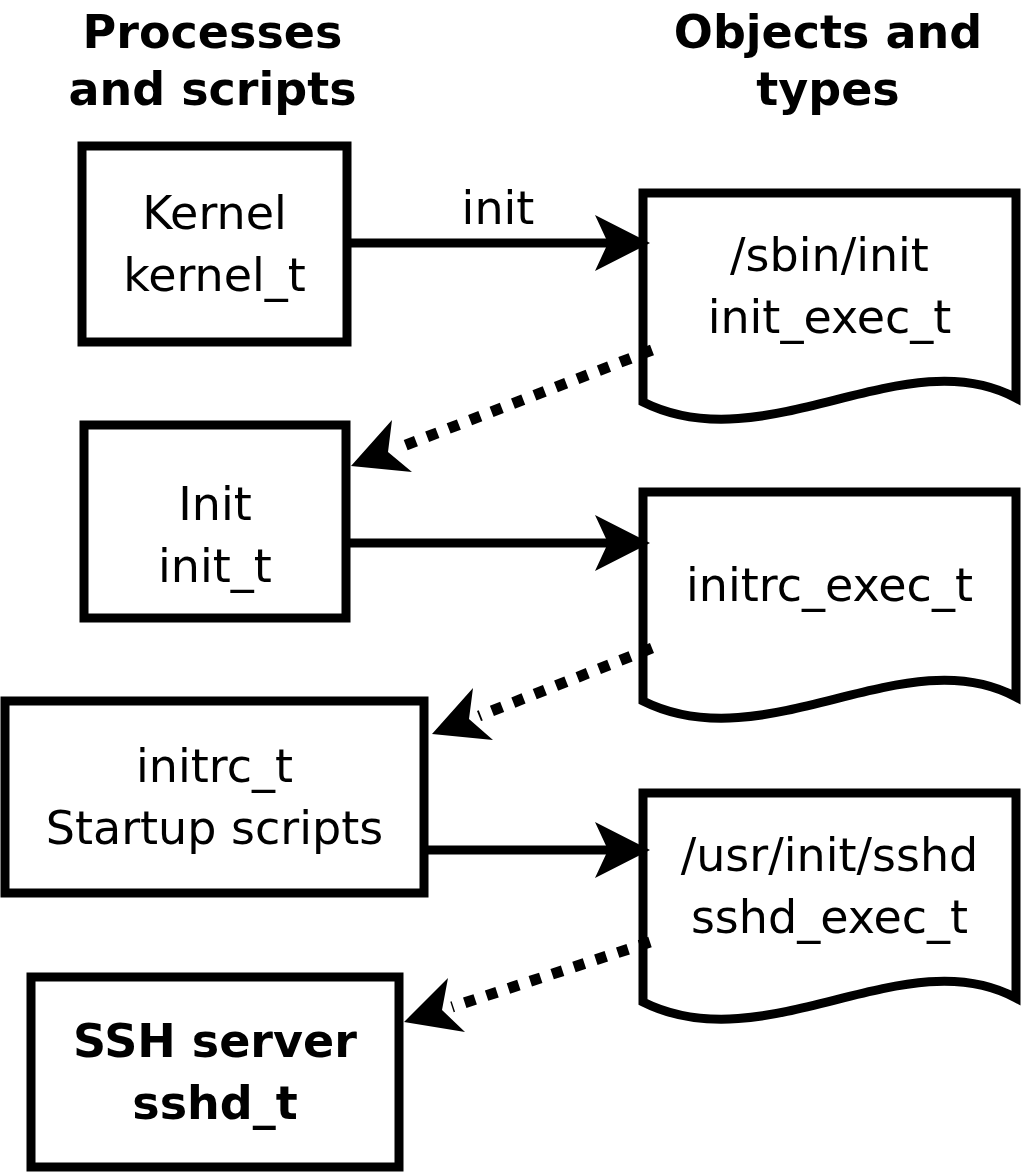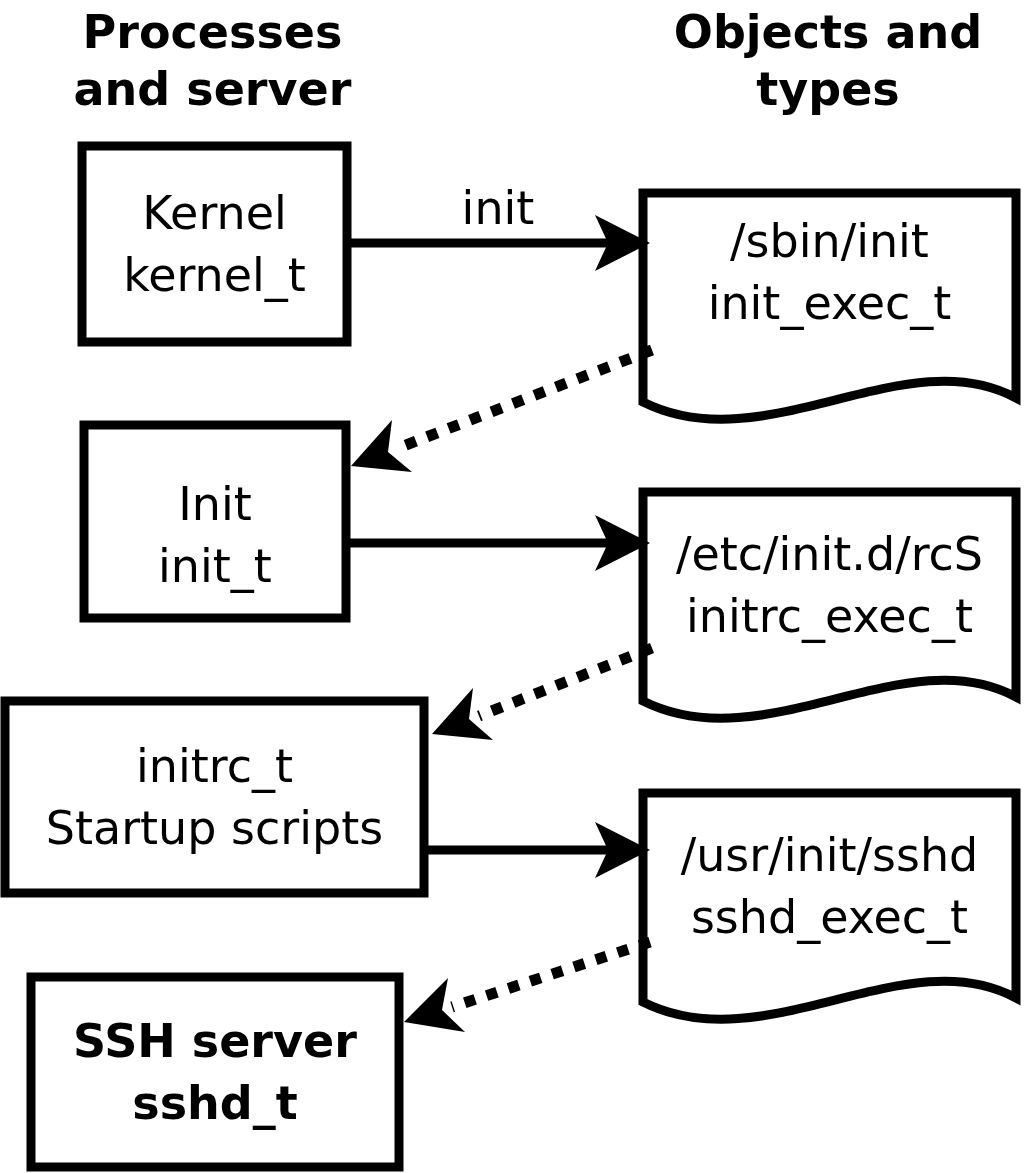--- a/index.html
+++ b/index.html
@@ -107,21 +107,21 @@
       <polygon class="arrow-head" points="432,734 473,688 469,719 493,740"></polygon>
     </g>
     <g>
       <path class="arrow-dotted" d="M650,942 L452,1007"></path>
       <polygon class="arrow-head" points="404,1022 448,978 442,1010 465,1032"></polygon>
     </g>
   </svg>
 
   <div class="hdr" style="left:10px; top:4px; width:405px;">
     <div>Processes</div>
-    <div>and server</div>
+    <div>and scripts</div>
   </div>
   <div class="hdr" style="left:628px; top:4px; width:400px;">
     <div>Objects and</div>
     <div>types</div>
   </div>
 
   <div class="lbl" style="left:82px; top:146px; width:265px; height:196px;">
     <div>Kernel</div>
     <div>kernel_t</div>
   </div>
@@ -131,26 +131,25 @@
   </div>
   <div class="lbl" style="left:5px; top:701px; width:419px; height:192px;">
     <div>initrc_t</div>
     <div>Startup scripts</div>
   </div>
   <div class="lbl" style="left:31px; top:977px; width:368px; height:190px;font-weight:bold;">
     <div>SSH server</div>
     <div>sshd_t</div>
   </div>
 
-  <div class="lbl" style="left:643px; top:179px; width:373px; height:185px;text-align:center;">
+  <div class="lbl" style="left:643px; top:193px; width:373px; height:185px;text-align:center;">
     <div>/sbin/init</div>
     <div>init_exec_t</div>
   </div>
   <div class="lbl" style="left:643px; top:492px; width:373px; height:185px;">
-    <div>/etc/init.d/rcS</div>
     <div>initrc_exec_t</div>
   </div>
   <div class="lbl" style="left:643px; top:793px; width:373px; height:185px;">
     <div>/usr/init/sshd</div>
     <div>sshd_exec_t</div>
   </div>
 
   <div class="edge-lbl" style="left:398px; top:182px; width:200px;">init</div>
 
 </div>

